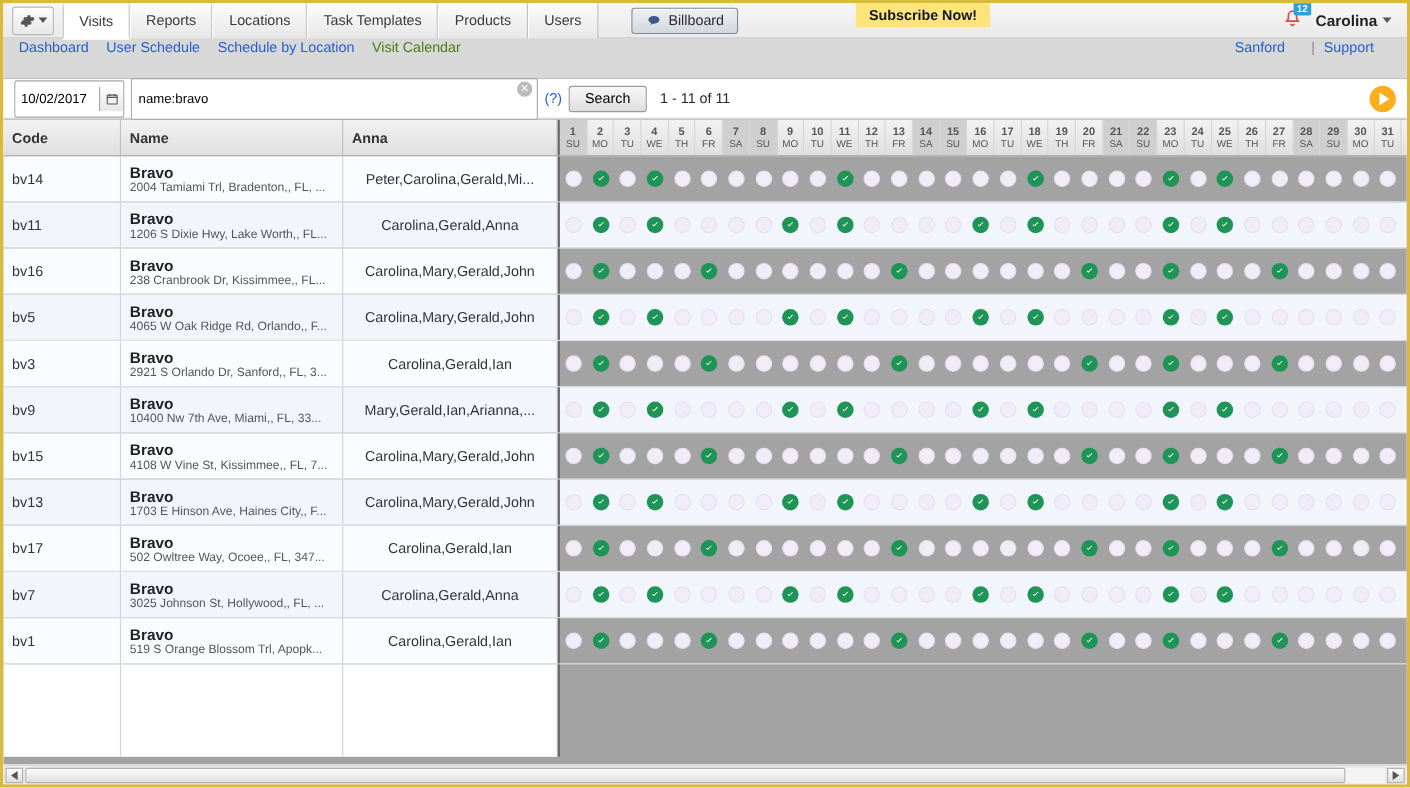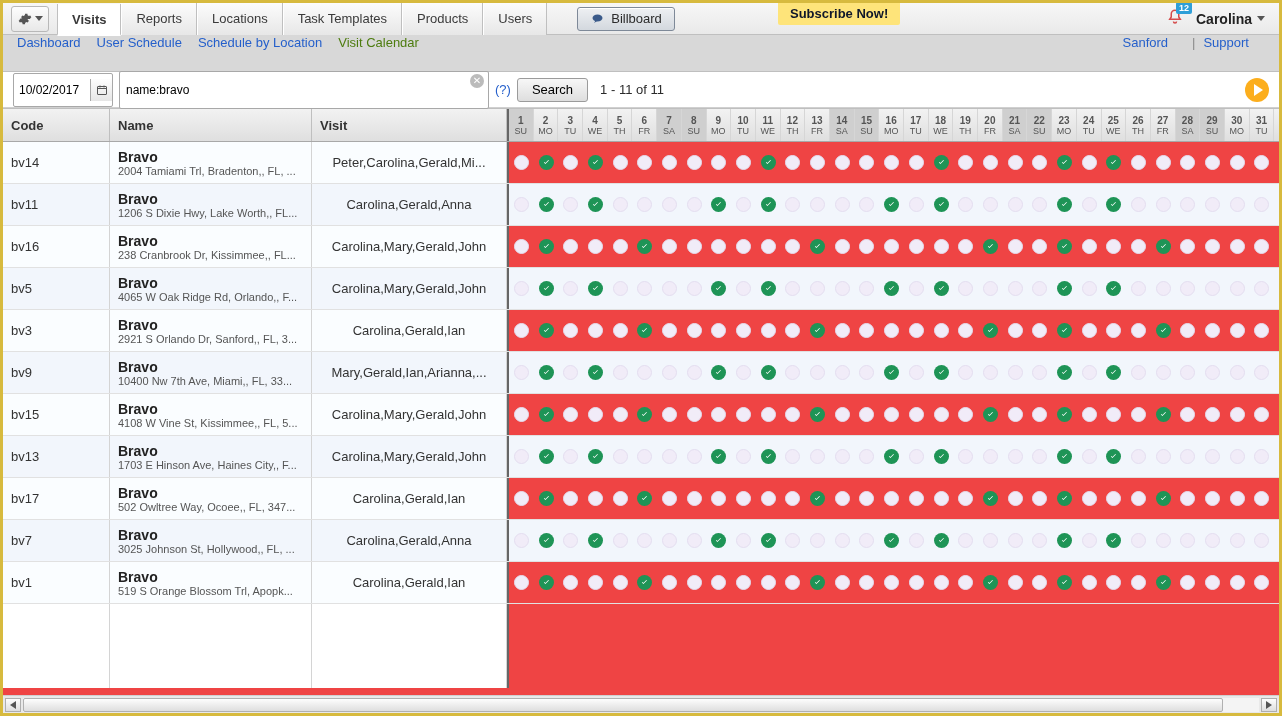--- a/index.html
+++ b/index.html
@@ -6,21 +6,21 @@
 *{box-sizing:border-box}
 .app{width:1282px;height:716px;border:3px solid #d7ba3e;background:#fff;display:flex;flex-direction:column;overflow:hidden}
 
 .topbar{height:32px;background:linear-gradient(#f7f7f7,#e9e9e9);border-bottom:1px solid #bfbfbf;display:flex;align-items:center;position:relative}
 .gear-btn{width:38px;height:26px;margin:0 8px;background:linear-gradient(#fdfdfd,#e8e8e8);border:1px solid #b8b8b8;border-radius:3px;display:flex;align-items:center;justify-content:center;cursor:pointer}
 .gear-btn svg{width:14px;height:14px;fill:#555}
 .gear-btn .caret{border-left:4px solid transparent;border-right:4px solid transparent;border-top:5px solid #555;margin-left:3px}
 .tabset{display:flex;height:100%}
 .tab{padding:0 14px;height:32px;line-height:31px;font-size:13px;color:#3a3a3a;border-right:1px solid #bfbfbf;border-left:1px solid #fff;background:linear-gradient(#fcfcfc,#e7e7e7);cursor:pointer}
 .tab:first-child{border-left:1px solid #bfbfbf}
-.tab.active{background:#fff;border-bottom:2px solid #fff;position:relative;top:1px;font-weight:bold}
+.tab.active{background:#fff;border-bottom:2px solid #fff;position:relative;top:1px;font-weight:normal}
 .billboard-btn{margin-left:30px;height:24px;padding:0 12px;background:linear-gradient(#eef0f3,#d3d8de);border:1px solid #7e8998;border-radius:3px;display:flex;align-items:center;font-size:13px;color:#2b2b2b;cursor:pointer;box-shadow:inset 0 1px #fff}
 .billboard-btn .speech{width:15px;height:12px;margin-right:6px}
 .subscribe{position:absolute;left:775px;top:0;background:#fee47a;padding:3px 12px 4px;font-size:13px;font-weight:bold;color:#0f172a;border-radius:0 0 2px 2px}
 .user-area{margin-left:auto;display:flex;align-items:center;padding-right:14px;gap:12px}
 .bell{position:relative;cursor:pointer}
 .bell svg{width:18px;height:18px;fill:none;stroke:#d54a4a;stroke-width:2}
 .badge{position:absolute;right:-8px;top:-6px;background:#2e9fd8;color:#fff;font-size:9px;font-weight:bold;border-radius:2px;padding:1px 3px}
 .user-menu{display:flex;align-items:center;font-weight:bold;font-size:14px;cursor:pointer}
 .user-menu .caret{border-left:4px solid transparent;border-right:4px solid transparent;border-top:5px solid #555;margin-left:5px}
 
@@ -48,21 +48,21 @@
 .grid-head{height:34px;background:linear-gradient(#f2f2f2,#dfdfdf);border-top:1px solid #bfbfbf;border-bottom:1px solid #a8a8a8;display:flex}
 .col-code{width:107px}
 .col-name{width:202px}
 .col-user{width:195px}
 .hcell{padding:0 8px;display:flex;align-items:center;font-weight:bold;font-size:13px;color:#333;border-right:1px solid #bfbfbf}
 .vline{width:2px;background:#666}
 .daystrip{flex:1;display:flex}
 .dayhead{width:24.7px;text-align:center;border-right:1px solid #d6d6d6;display:flex;flex-direction:column;justify-content:center;font-size:9px;color:#555;cursor:pointer}
 .dayhead .dnum{font-weight:bold;font-size:10px}
 .dayhead.wknd{background:#cfcfcf}
-.grid-body{flex:1;overflow-y:auto;overflow-x:hidden;background:#ef4444}
+.grid-body{flex:1;overflow-y:auto;overflow-x:hidden;background:#a3a3a3}
 .row{display:flex;height:42px;border-bottom:1px solid #e1e1e1}
 .row:nth-child(even) .cell-left{background:#f2f6fc}
 .row:nth-child(odd) .cell-left{background:#fafdff}
 .cell-left{border-right:1px solid #d4d4d4;padding:4px 8px;overflow:hidden;white-space:nowrap;text-overflow:ellipsis;display:flex;flex-direction:column;justify-content:center}
 .col-code .code{font-size:13px;color:#333}
 .locname{font-weight:bold;font-size:14px;color:#222}
 .locaddr{font-size:11px;color:#555;overflow:hidden;text-overflow:ellipsis}
 .usercell{font-size:13px;color:#333;display:flex;align-items:center;overflow:hidden;text-overflow:ellipsis}
 .daycells{flex:1;display:flex;border-left:2px solid #666}
 .row:nth-child(even) .daycells{background:#f2f6fc}
@@ -152,21 +152,21 @@
     <span class="result-count">1 - 11 of 11</span>
     <div class="play-btn">
         <span class="tri"></span>
       </div>
   </div>
 
   <div class="grid">
     <div class="grid-head">
       <div class="hcell col-code">Code</div>
       <div class="hcell col-name">Name</div>
-      <div class="hcell col-user">Visit</div>
+      <div class="hcell col-user">Anna</div>
       <div class="vline"></div>
       <div class="daystrip" id="daystrip">
           <div class="dayhead wknd">
             <span class="dnum">1</span>
             <span>SU</span>
           </div>
           <div class="dayhead">
             <span class="dnum">2</span>
             <span>MO</span>
           </div>
@@ -1086,21 +1086,21 @@
               <div class="dot-empty"></div>
             </div>
           </div>
         </div>
         <div class="row">
           <div class="cell-left col-code">
             <span class="code">bv15</span>
           </div>
           <div class="cell-left col-name">
             <span class="locname">Bravo</span>
-            <span class="locaddr">4108 W Vine St, Kissimmee,, FL, 5...</span>
+            <span class="locaddr">4108 W Vine St, Kissimmee,, FL, 7...</span>
           </div>
           <div class="cell-left col-user usercell">Carolina,Mary,Gerald,John</div>
           <div class="daycells">
             <div class="dc">
               <div class="dot-empty"></div>
             </div>
             <div class="dc">
               <div class="dot-check">
                 <svg viewBox="0 0 24 24">
                   <path d="M9 16l-4-4 1.5-1.5L9 13l8-8L18.5 6.5z"></path>

